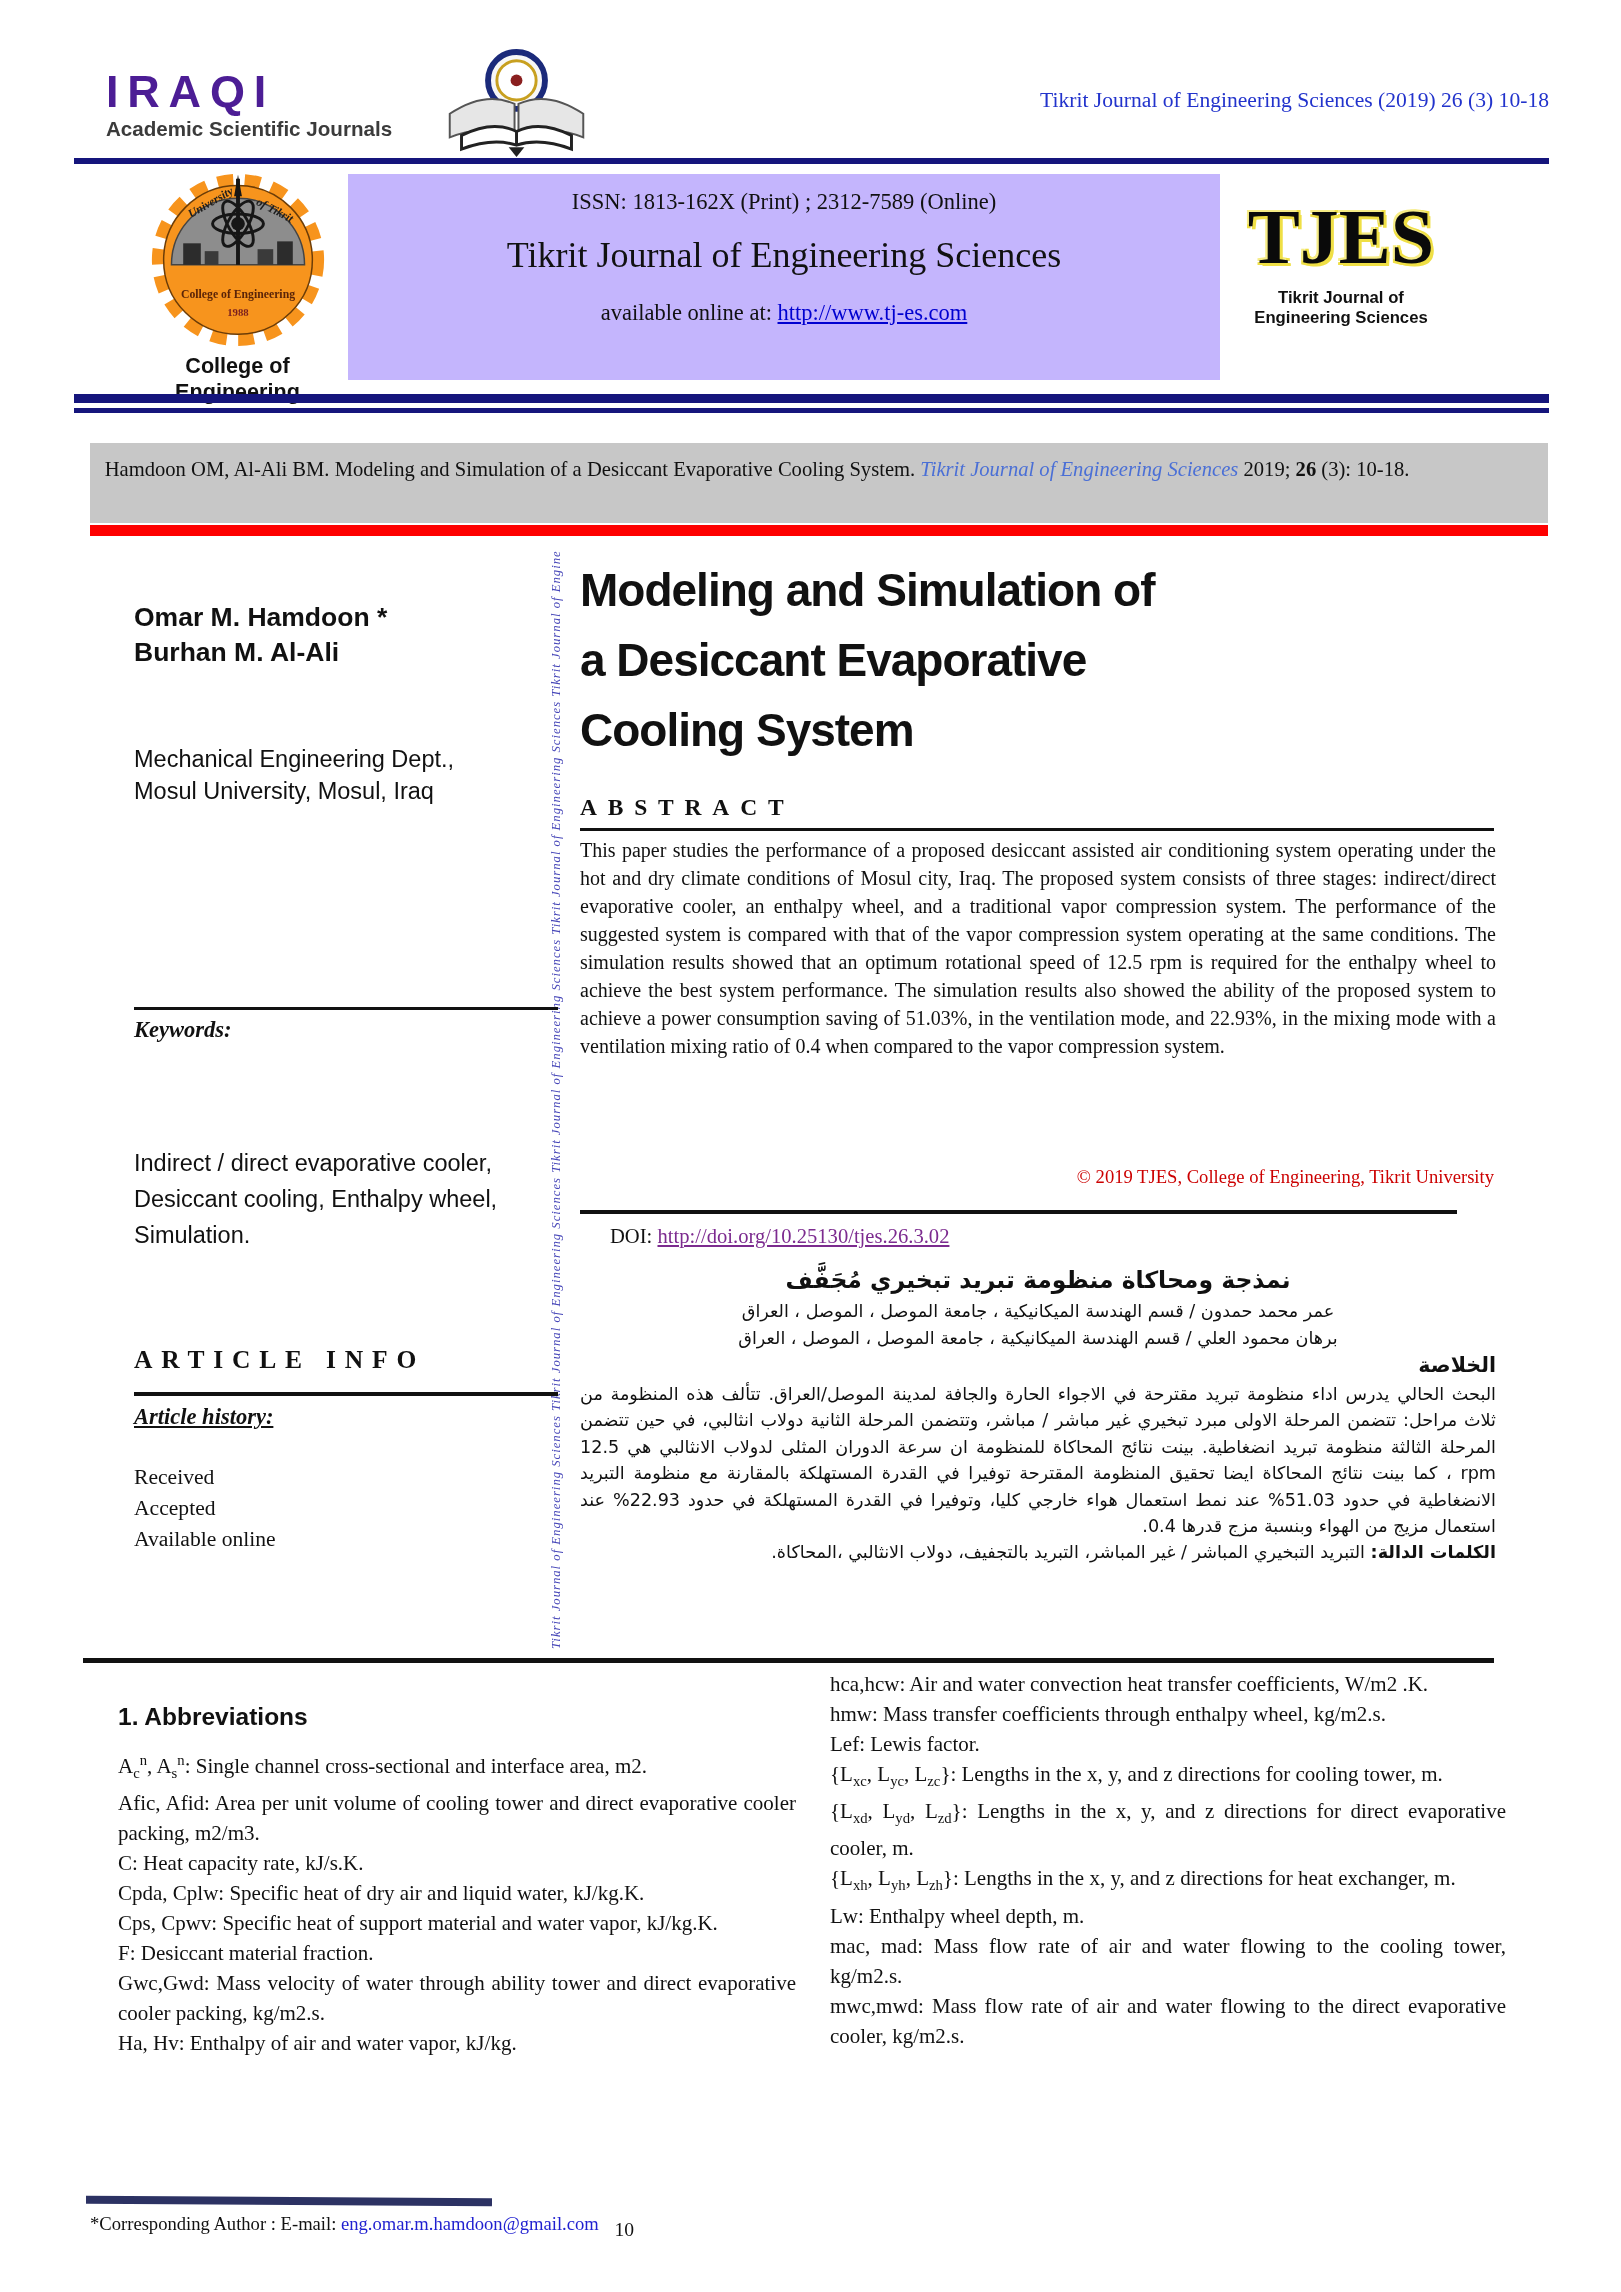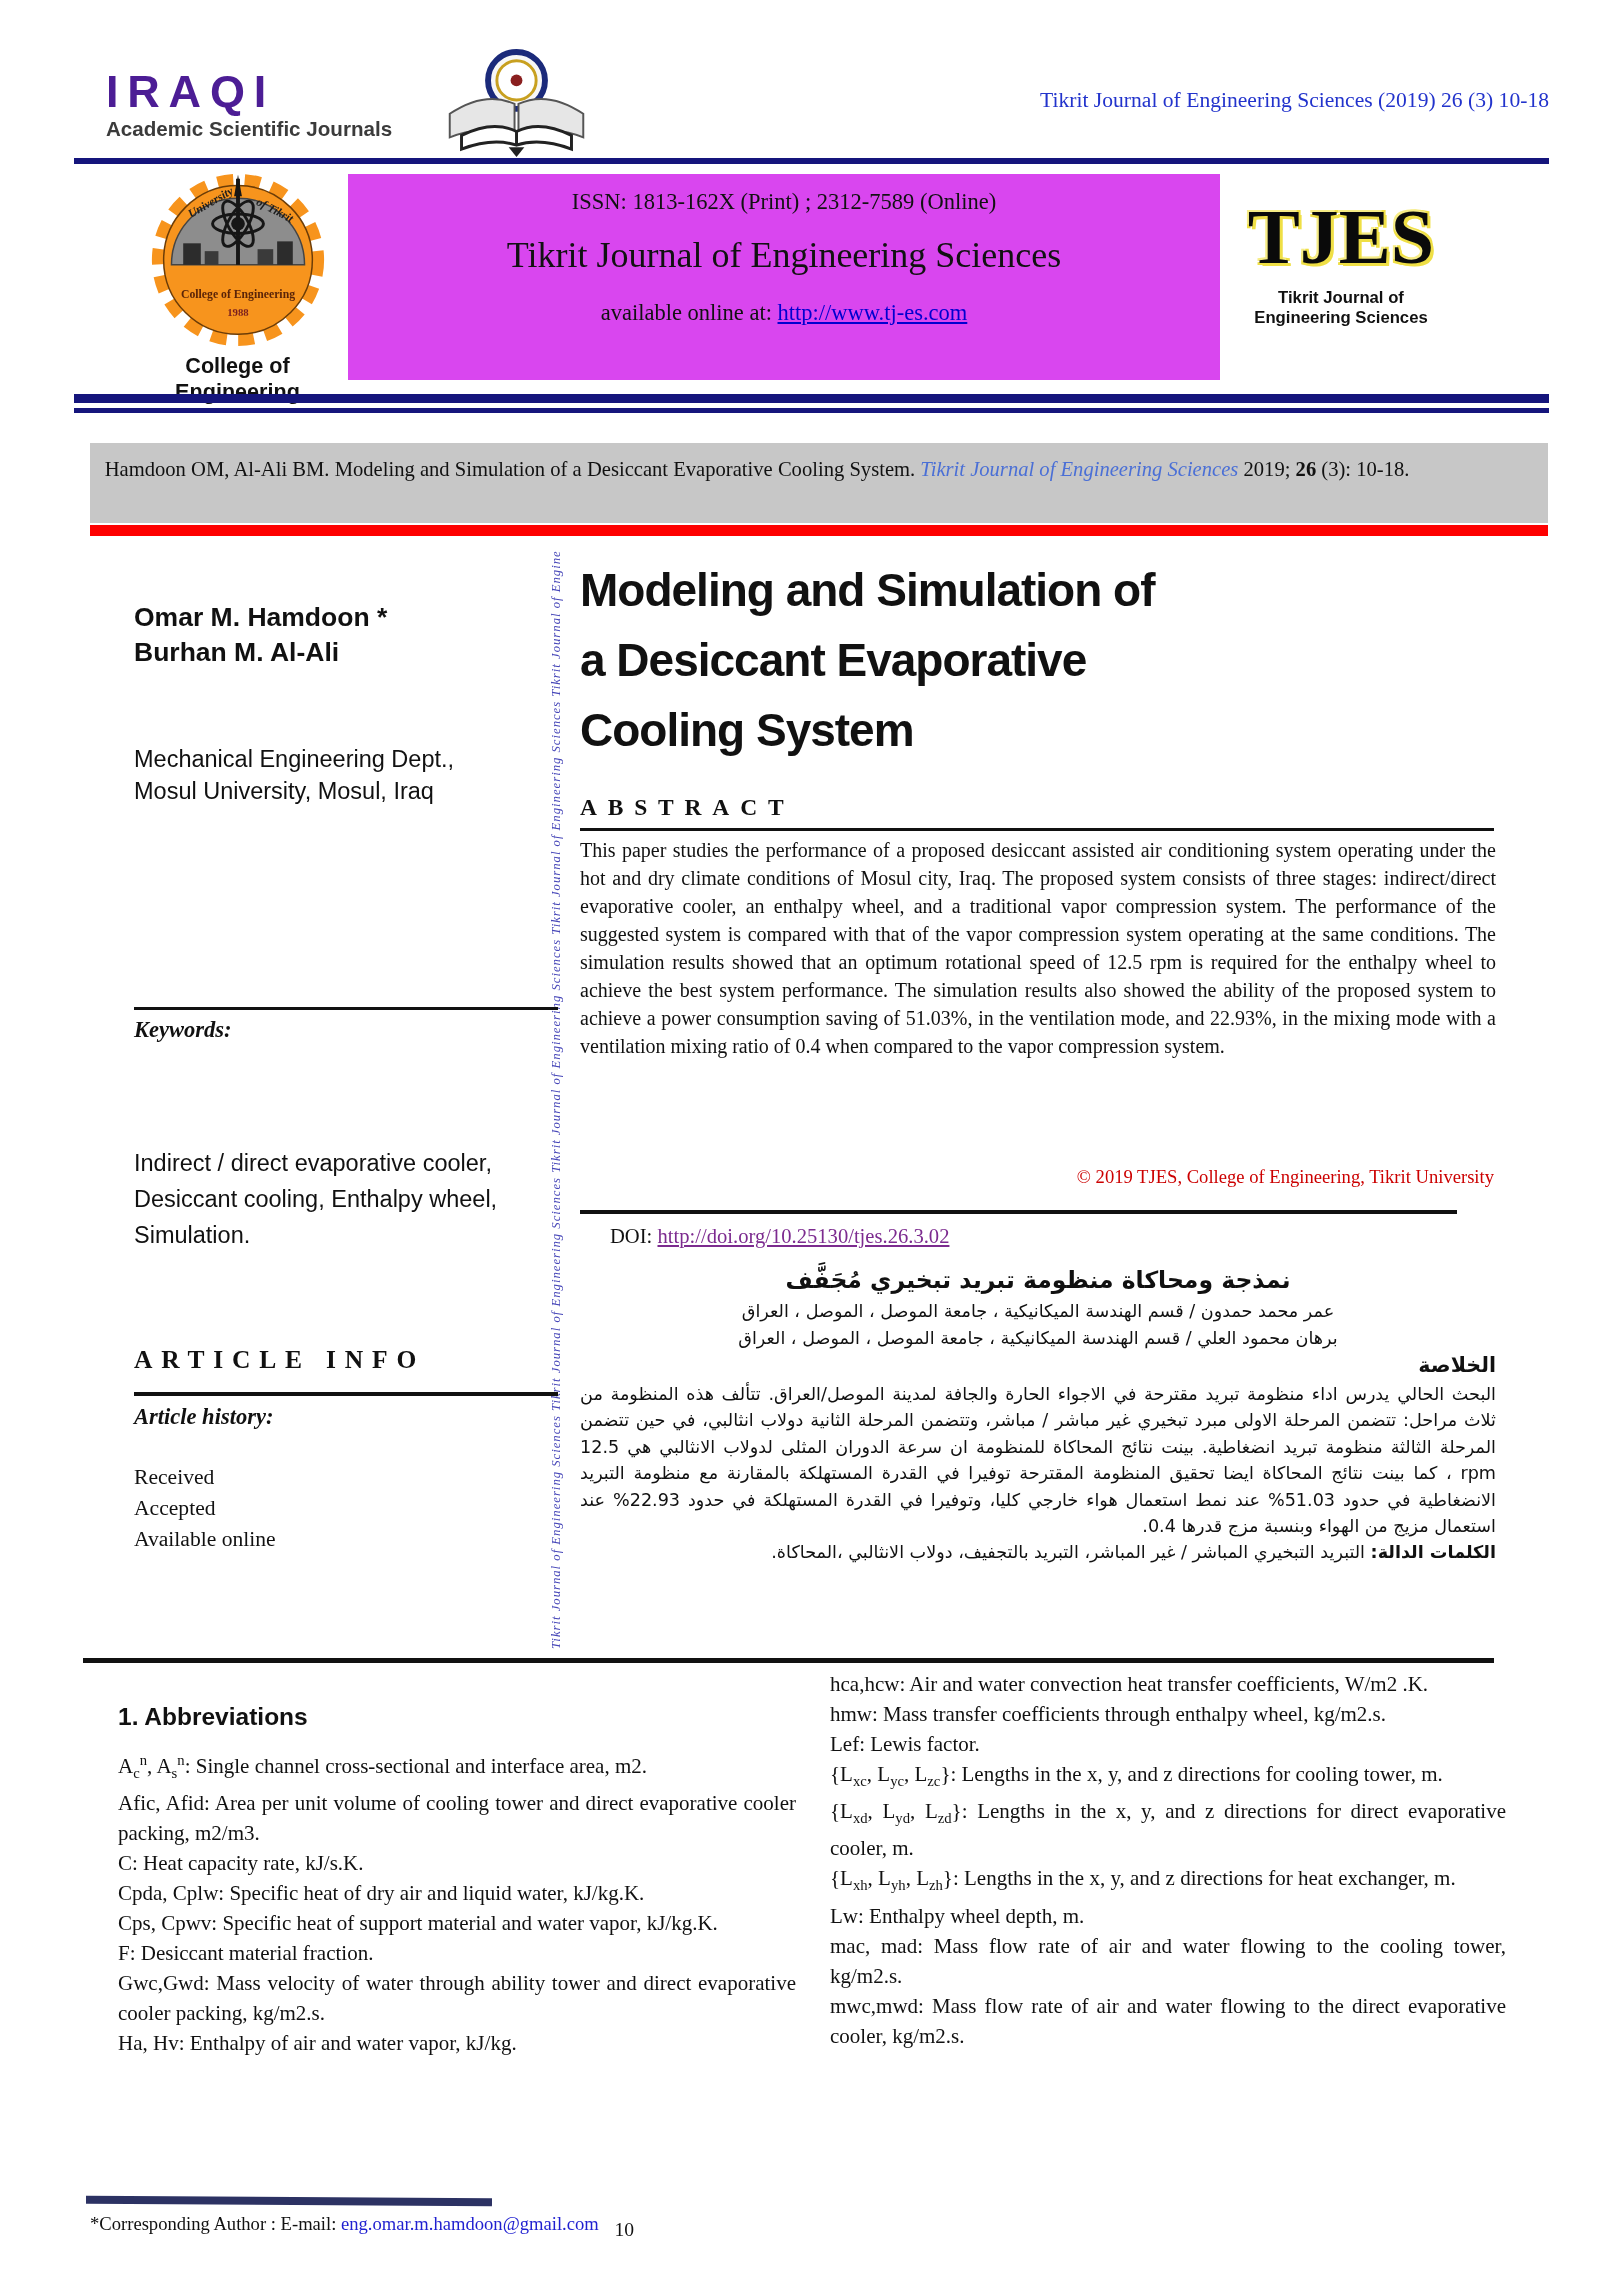--- a/index.html
+++ b/index.html
@@ -16,21 +16,21 @@
                 font-size:20.6px; color:#3b3b3b; margin-top:2.9px; }
   .journal-ref { width:765px; text-align:right; color:#2233cc; font-size:21.6px; }
 
   .rule  { background:#15157c; }
   .rule2 { background:#15157c; }
 
   
   .college-logo { width:225px; text-align:center; }
   .college-caption { font-family:"Liberation Sans", sans-serif; font-weight:bold;
                      font-size:21.6px; letter-spacing:0px; margin-top:0px; }
-  .banner { width:872px; height:206px; background:#d946ef; text-align:center; }
+  .banner { width:872px; height:206px; background:#c4b5fd; text-align:center; }
   .banner-issn  { padding-top:14.7px; font-size:22.5px; }
   .banner-title { margin-top:19.6px; font-size:36px; }
   .banner-avail { margin-top:23.5px; font-size:22.5px; }
   .banner-avail a { color:#0000d0; }
   .tjes { width:216px; text-align:center; }
   .tjes-acronym { font-family:"Liberation Serif", serif; font-weight:bold; font-size:78px;
                   line-height:78px; color:#0a0a0a;
                   text-shadow:2.9px 2.9px 0 #efdf45, -2px -2px 0 #f6ec85, 2px -2px 0 #efdf45, -2px 2px 0 #efdf45; }
   .tjes-caption { margin-top:11.8px; font-family:"Liberation Sans", sans-serif;
                   font-weight:bold; font-size:16.7px; line-height:20.6px; }
@@ -175,21 +175,21 @@
   <div class="abs label-italic" style="left:134px; top:1017px;">Keywords:</div>
 
   <div class="abs kw-text" style="left:134px; top:1145px;">
     <div>Indirect / direct evaporative cooler,</div>
     <div>Desiccant cooling, Enthalpy wheel,</div>
     <div>Simulation.</div>
   </div>
 
   <div class="abs article-info" style="left:134px; top:1345px;">ARTICLE INFO</div>
   <div class="abs thinrule" style="left:134px; top:1392px; width:424px; height:3.9px;"></div>
-  <div class="abs label-italic" style="left:134px; top:1404px;">Article history:</div>
+  <div class="abs label-italic" style="left:134px; top:1404px;text-decoration:underline;">Article history:</div>
 
   <div class="abs history" style="left:134px; top:1462px;">
     <div>Received</div>
     <div>Accepted</div>
     <div>Available online</div>
   </div>
 
   <div class="abs title" style="left:580px; top:555px;">
     <div>Modeling and Simulation of</div>
     <div>a Desiccant Evaporative</div>

